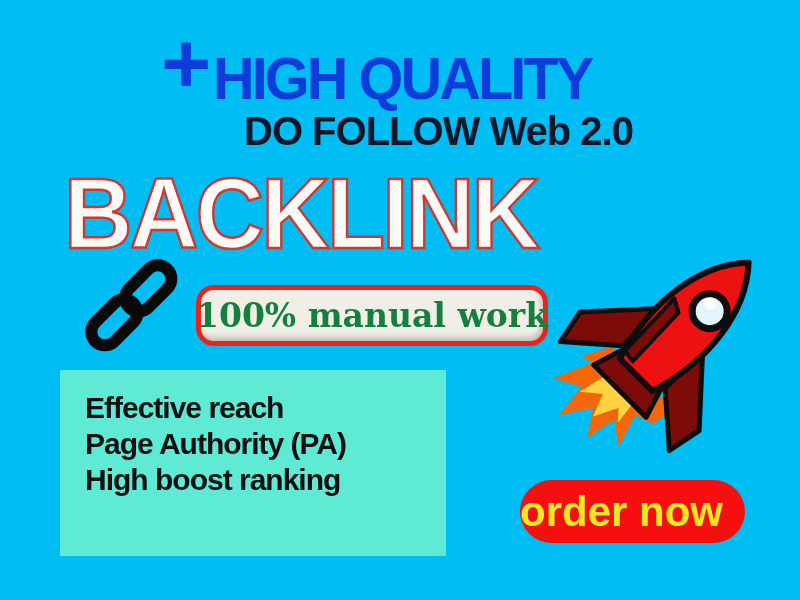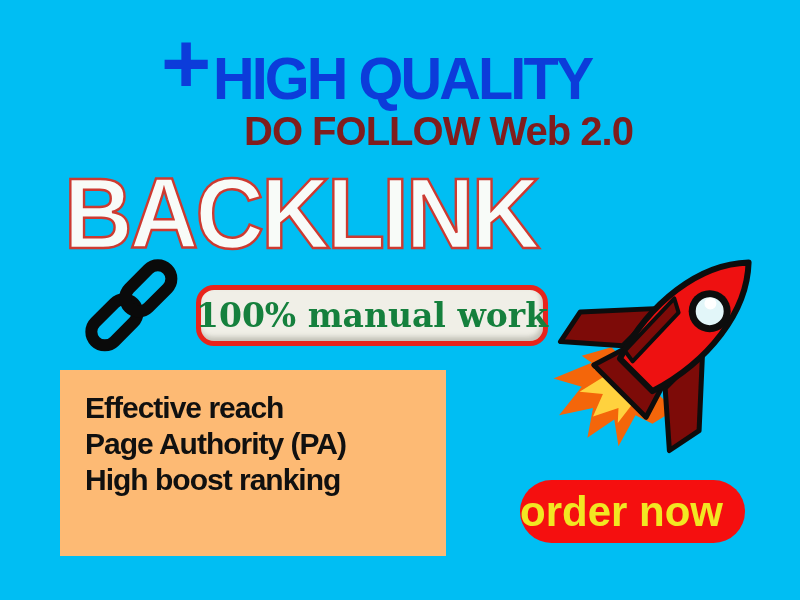--- a/index.html
+++ b/index.html
@@ -23,21 +23,21 @@
   .title{
     left:213px;top:44px;
     font-size:60px;font-weight:800;letter-spacing:-3px;
     color:#0c3cda;
     transform:scaleX(.96);transform-origin:left top;
     white-space:nowrap;
   }
   .subtitle{
     left:244px;top:109px;
     font-size:40px;font-weight:800;letter-spacing:-1px;
-    color:#7f1d1d;
+    color:#0f172a;
     white-space:nowrap;
   }
   .bigword{
     left:64px;top:156px;
     font-size:100px;font-weight:800;letter-spacing:-3px;
     color:#f8fbf8;
     -webkit-text-stroke:2.5px #cd3a31;
     transform:scaleX(.95);transform-origin:left top;
     white-space:nowrap;
   }
@@ -53,21 +53,21 @@
   }
   .badge span{
     font-family:"DejaVu Serif","Liberation Serif",serif;
     font-weight:700;font-size:33px;color:#15803d;
     white-space:nowrap;
   }
   .rocket{left:540px;top:226px;overflow:visible;}
   .features{
     left:60px;top:370px;width:386px;height:186px;
     box-sizing:border-box;
-    background:#fdba74;
+    background:#5eead4;
     padding:20px 26px 0 25px;
   }
   .features div{
     font-size:30px;font-weight:800;color:#101010;
     line-height:36px;letter-spacing:-1px;
     white-space:nowrap;
   }
   .cta{
     left:520px;top:480px;width:225px;height:63px;
     background:#f50f0f;border:none;border-radius:32px;

